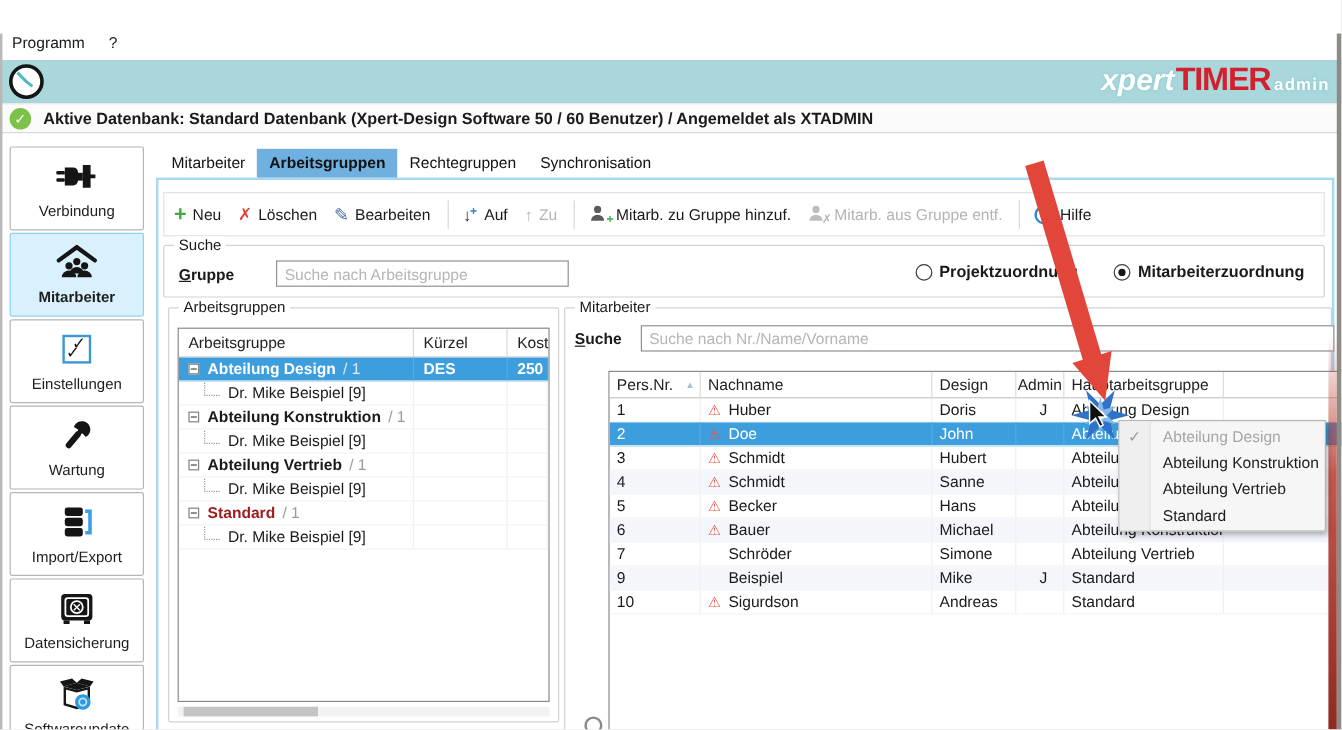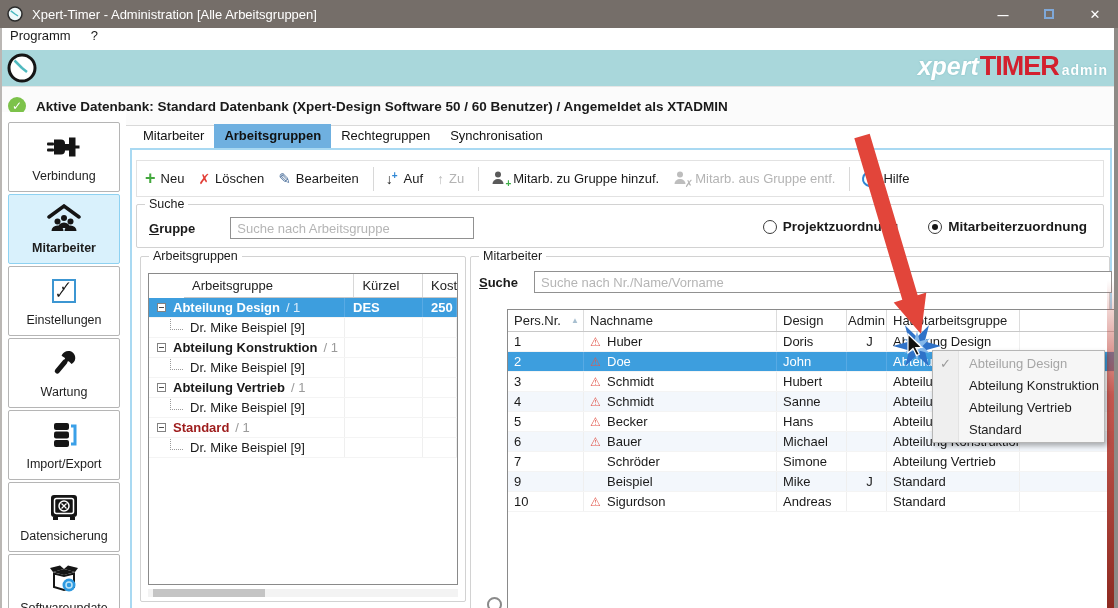--- a/index.html
+++ b/index.html
@@ -24,21 +24,21 @@
 
   
   .logoband{position:absolute;left:0;top:50px;width:1118px;height:36px;background:#a9d7db;}
   .logo-clock{position:absolute;left:6px;top:2px;}
   .brand{position:absolute;right:10px;top:1px;display:flex;align-items:baseline;height:34px;}
   .bx{font-style:italic;font-weight:bold;font-size:25px;color:#ffffff;text-shadow:0 0 2px #7fbdc3;}
   .bt{font-weight:900;font-size:27px;color:#d3202e;letter-spacing:-1px;margin-left:1px;}
   .ba{font-weight:bold;font-size:14px;color:#ffffff;letter-spacing:1px;margin-left:3px;text-shadow:0 0 2px #7fbdc3;}
 
   
-  .statusband{position:absolute;left:0;top:86px;width:1118px;height:40px;background:#fbfbfb;
+  .statusband{position:absolute;left:0;top:86px;width:1118px;height:25px;background:#fbfbfb;
               border-top:1px solid #e6e6e6;border-bottom:1px solid #d9d9d9;
               display:flex;align-items:center;padding-left:8px;}
   .check-ic{width:18px;height:18px;border-radius:50%;background:#7cc24a;color:#fff;
             font-size:12px;font-weight:bold;text-align:center;line-height:18px;flex:none;}
   .check-ic::before{content:"✓";}
   .status-text{font-weight:bold;font-size:13.5px;margin-left:10px;white-space:nowrap;}
 
   
   .sidebar{position:absolute;left:2px;top:112px;width:124px;bottom:0;background:#fff;padding-top:10px;}
   .side-item{width:112px;height:70px;margin:0 auto 2px auto;border:1px solid #b5b5b5;border-radius:2px;
@@ -94,21 +94,21 @@
   .radio-group{position:absolute;right:16px;top:14px;display:flex;gap:30px;font-weight:bold;font-size:13.5px;}
   .radio-opt{display:flex;align-items:center;}
   .radio{width:14px;height:14px;border:1px solid #3a3a3a;border-radius:50%;background:#fff;
          display:inline-block;position:relative;margin-right:6px;flex:none;}
   .radio.on::after{content:"";position:absolute;inset:3px;background:#161616;border-radius:50%;}
 
   
   .groups-fs{left:140px;top:256px;width:326px;height:346px;}
   .gtable{position:absolute;left:7px;top:16px;right:7px;height:312px;border:1px solid #8a8a8a;
           background:#fff;overflow:hidden;font-size:13px;}
-  .ghead{display:flex;height:24px;border-bottom:1px solid #c8c8c8;align-items:flex-end;margin-left:35px;}
+  .ghead{display:flex;height:24px;border-bottom:1px solid #c8c8c8;align-items:flex-end;}
   .ghead .gc{border-right:1px solid #d8d8d8;height:100%;display:flex;align-items:center;padding-left:8px;color:#222;}
   .gc.name{width:196px;}
   .gc.kz{width:78px;}
   .gc.ks{flex:1;border-right:none;}
   .trow{display:flex;height:20px;align-items:center;border-bottom:1px solid #f4f4f4;}
   .trow .gc{border-right:1px solid #efefef;height:100%;display:flex;align-items:center;padding-left:8px;overflow:hidden;white-space:nowrap;}
   .trow.sel{background:#3d9ede;}
   .trow.sel .gc{border-right-color:#58aae4;color:#fff;font-weight:bold;}
   .treebox{width:9px;height:9px;border:1px solid #828282;background:#fff;flex:none;margin-right:7px;position:relative;}
   .treebox::after{content:"";position:absolute;left:1px;right:1px;top:3px;height:1px;background:#4d4d4d;}
@@ -164,38 +164,20 @@
   .right-red{position:absolute;right:4px;width:7px;top:280px;bottom:0;z-index:25;
              background:linear-gradient(180deg,rgba(190,60,50,0) 0%,rgba(190,60,50,.85) 35%,#8e2a20 100%);}
   .win-right{position:absolute;right:0;top:28px;width:4px;bottom:0;background:#8e8a86;z-index:50;}
   .win-left{position:absolute;left:0;top:28px;width:2px;bottom:0;background:#bab7b4;z-index:50;}
 </style>
 </head>
 <body>
 
 <div class="app">
 
-  <div class="titlebar">
-    <svg width="18" height="18" style="margin-left:6px">
-      <circle cx="9" cy="9" r="7" fill="#eef8f9" stroke="#2b2b2b" stroke-width="1.5"></circle>
-      <path d="M9 9 L4.8 5.8 M9 9 L12 11" stroke="#49b8be" stroke-width="1.5" fill="none"></path>
-    </svg>
-    <span class="tb-title">Xpert-Timer - Administration [Alle Arbeitsgruppen]</span>
-    <div class="tb-controls">
-      <span class="tb-btn">
-          <span class="ic-min"></span>
-        </span>
-      <span class="tb-btn">
-          <span class="ic-max"></span>
-        </span>
-      <span class="tb-btn">
-          <span class="ic-close"></span>
-        </span>
-    </div>
-  </div>
 
   <div class="menubar">
     <span class="menu-item">Programm</span>
     <span class="menu-item">?</span>
   </div>
 
   <div class="logoband">
     <svg class="logo-clock" width="32" height="32">
       <circle cx="16" cy="16" r="13" fill="#ffffff" stroke="#151515" stroke-width="3"></circle>
       <path d="M16 16 L8.5 8.5 M16 16 L21 20" stroke="#4fb9bf" stroke-width="2.5" fill="none"></path>

